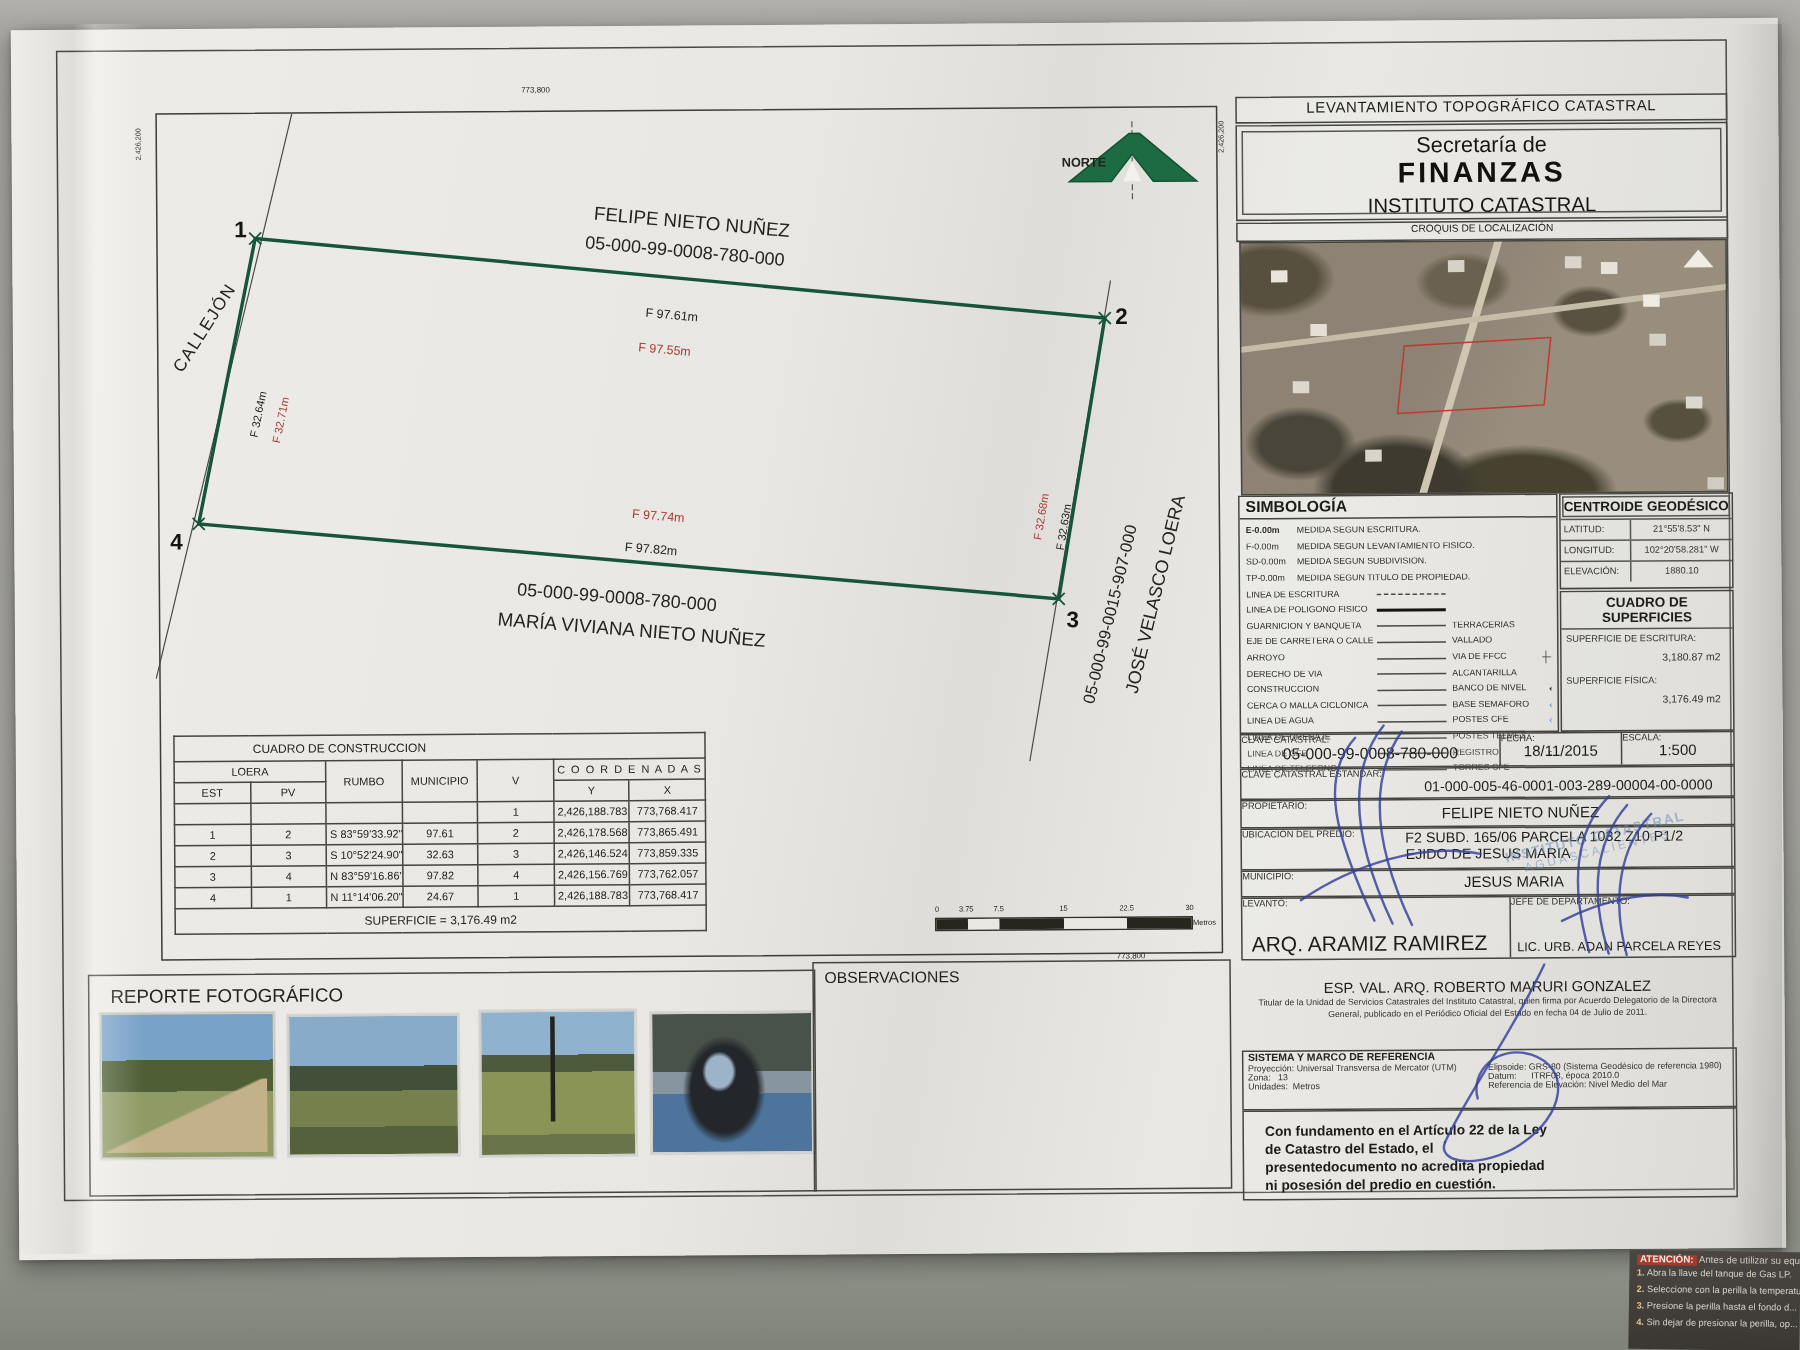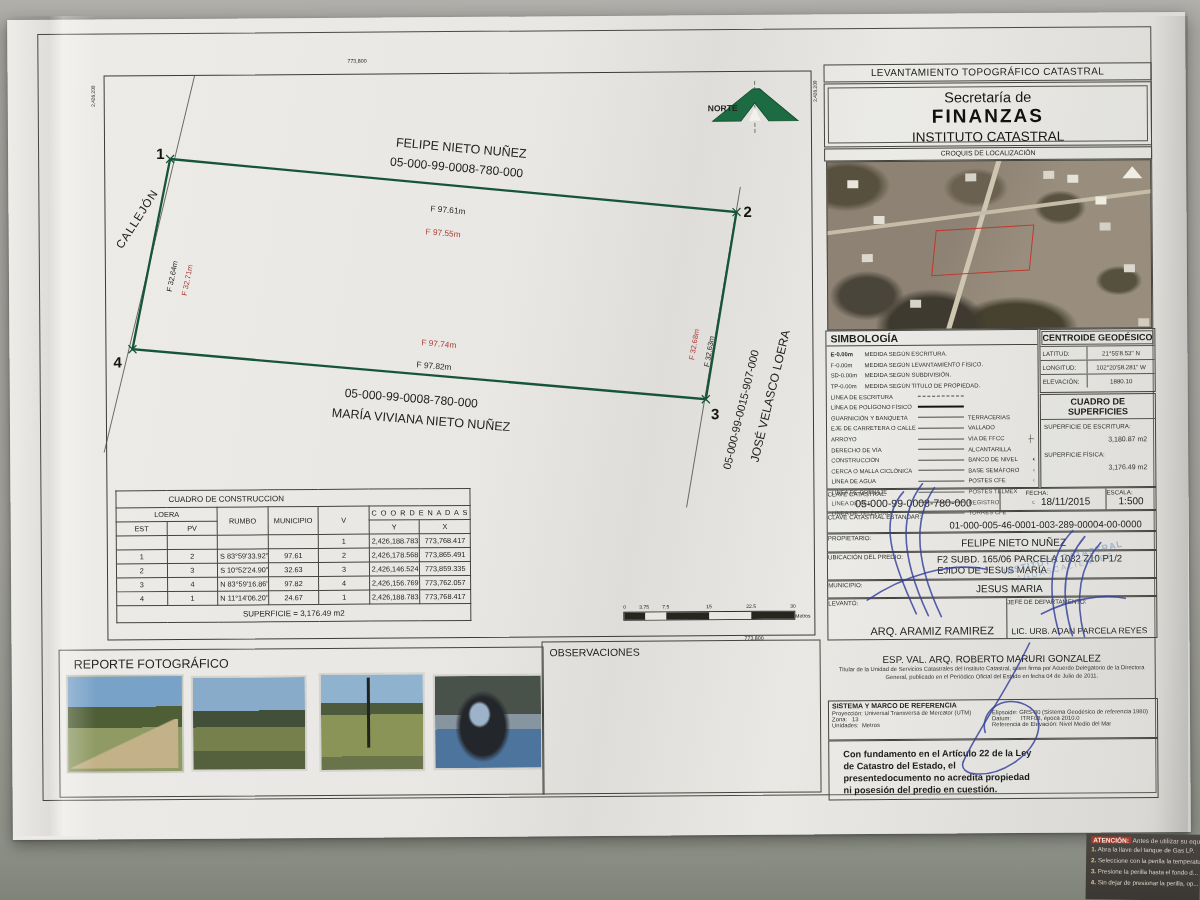--- a/index.html
+++ b/index.html
@@ -359,21 +359,21 @@
           <span class="lbl" style="width:42px;padding:3px 2px;border-right:1px solid #55554f;">ELEVACIÓN:</span>
           <span class="lbl ctr" style="flex:1;padding:3px 0;">1880.10</span>
         </div>
     </div>
 
     <div class="panelbox" style="left:816px;top:475px;width:328px;height:21px;display:flex;">
       <div style="width:172px;border-right:1px solid #45453f;">
         <div class="lbl">CLAVE CATASTRAL:</div>
         <div class="val ctr" style="font-size:10.5px;">05-000-99-0008-780-000</div>
       </div>
-      <div style="width:80px;border-right:1px solid #45453f;padding-left:25px;">
+      <div style="width:80px;border-right:1px solid #45453f;">
         <div class="lbl">FECHA:</div>
         <div class="val ctr">18/11/2015</div>
       </div>
       <div style="flex:1;">
         <div class="lbl">ESCALA:</div>
         <div class="val ctr">1:500</div>
       </div>
     </div>
 
     <div class="panelbox" style="left:816px;top:498px;width:328px;height:19px;">
@@ -393,21 +393,21 @@
     </div>
 
     <div class="panelbox" style="left:816px;top:566px;width:328px;height:16px;">
       <div class="lbl" style="float:left;">MUNICIPIO:</div>
       <div class="val ctr" style="padding-top:3px;">JESUS MARIA</div>
     </div>
 
     <div class="panelbox" style="left:816px;top:584px;width:328px;height:40px;display:flex;">
       <div style="width:178px;border-right:1px solid #45453f;position:relative;">
         <div class="lbl">LEVANTÓ:</div>
-        <div style="position:absolute;left:6px;bottom:2px;font-size:11px;color:#1d1d1a;margin-left:36px;">ARQ. ARAMIZ RAMIREZ</div>
+        <div style="position:absolute;left:6px;bottom:2px;font-size:14px;color:#1d1d1a;">ARQ. ARAMIZ RAMIREZ</div>
       </div>
       <div style="flex:1;position:relative;">
         <div class="lbl">JEFE DE DEPARTAMENTO:</div>
         <div style="position:absolute;left:4px;bottom:2px;font-size:8.5px;color:#1d1d1a;">LIC. URB. ADAN PARCELA REYES</div>
       </div>
     </div>
 
     <div class="abs" style="left:992px;top:540px;transform:rotate(-13deg);color:rgba(110,140,185,.55);text-align:center;pointer-events:none;">
       <div style="font-size:9px;letter-spacing:1px;font-weight:bold;">INSTITUTO CATASTRAL</div>
       <div style="font-size:8px;letter-spacing:2px;">AGUASCALIENTES</div>

